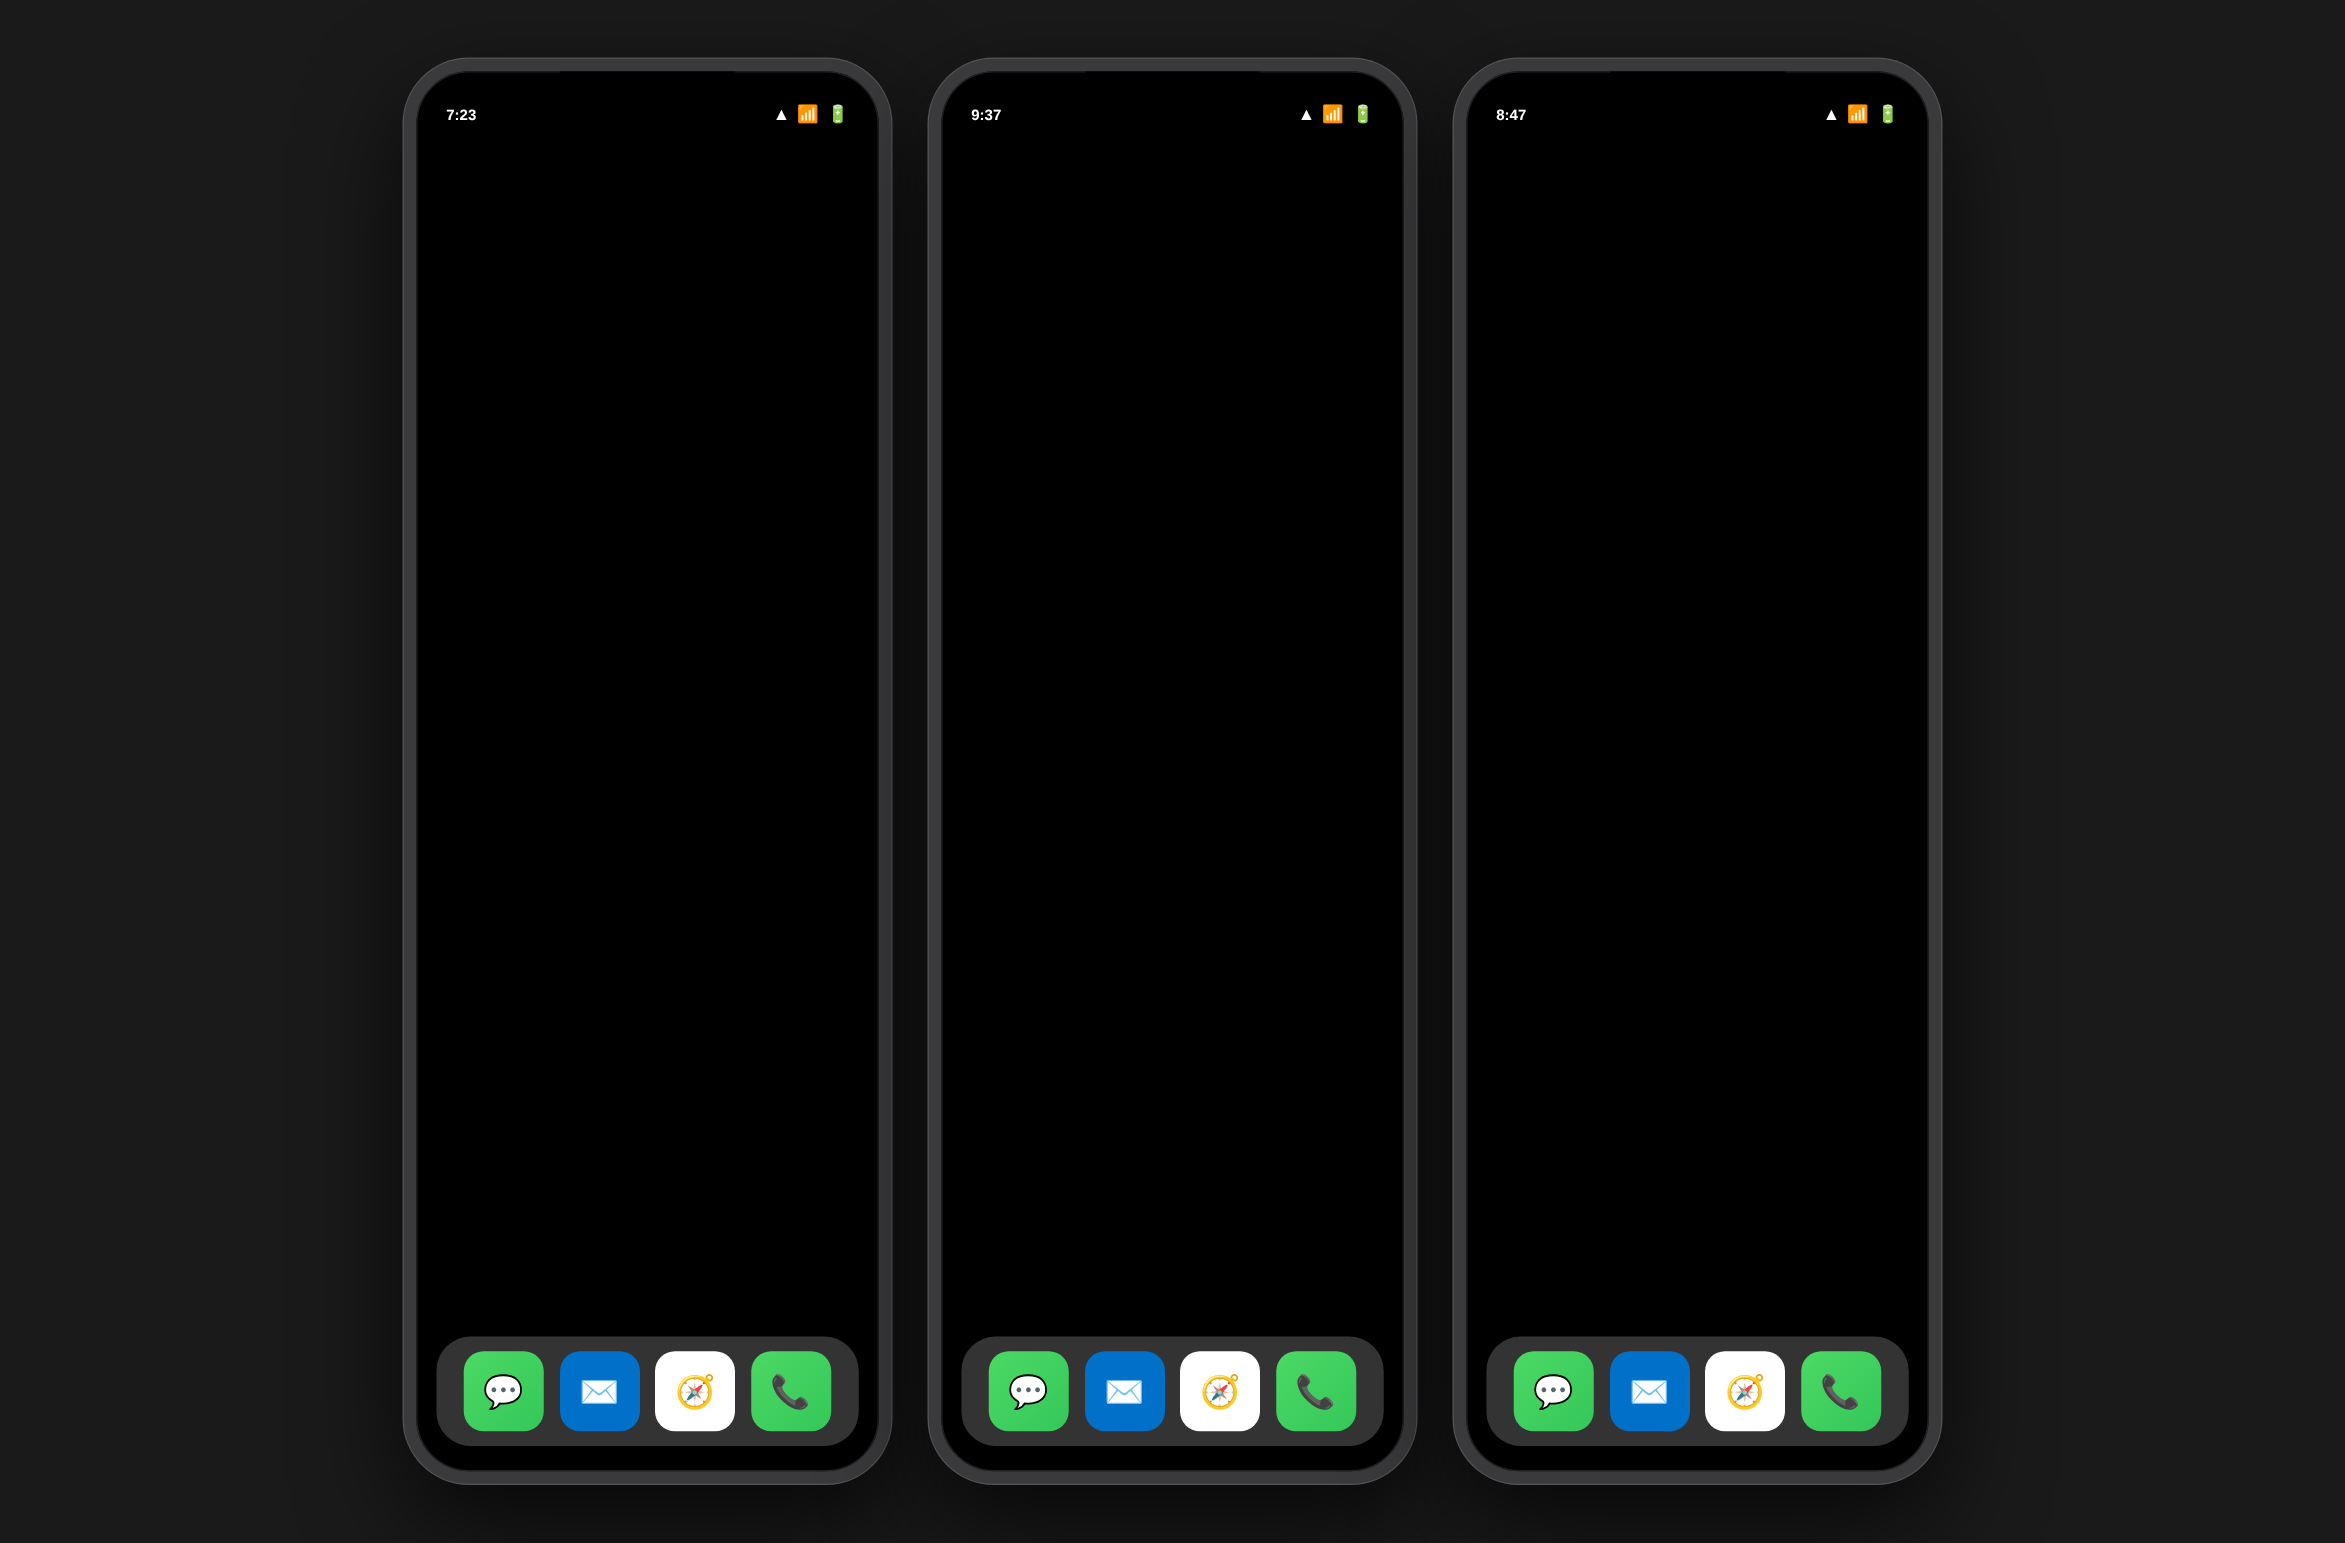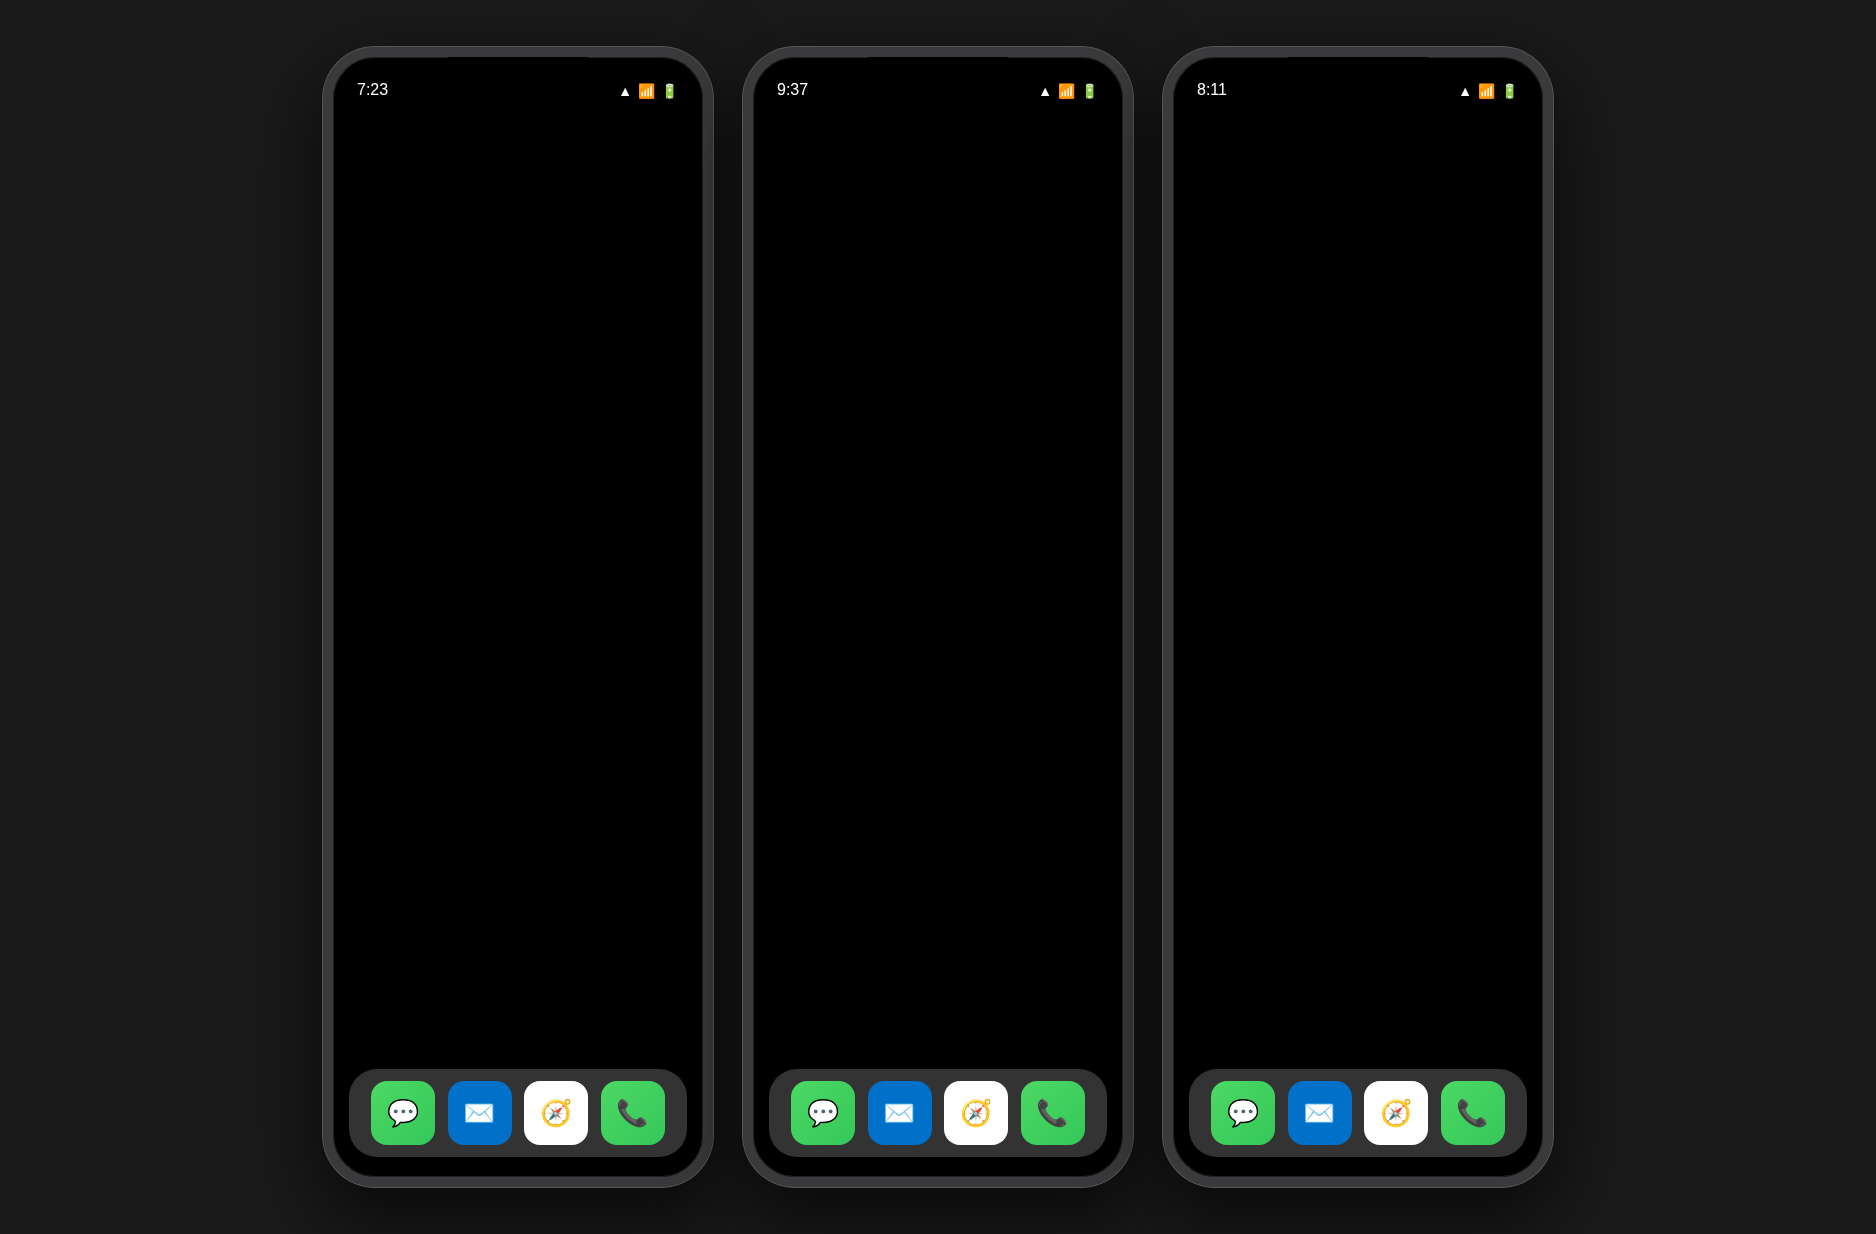--- a/index.html
+++ b/index.html
@@ -67,21 +67,21 @@
       display: flex;
       align-items: flex-end;
       justify-content: space-between;
       padding: 0 24px 6px;
       z-index: 99;
       color: white;
       font-size: 14px;
       font-weight: 600;
     }
 
-    .status-time { font-size: 16px; font-weight: 400; }
+    .status-time { font-size: 12px; font-weight: 700; }
     .status-icons { display: flex; gap: 6px; align-items: center; }
 
     
     .bg-phone1 {
       position: absolute;
       inset: 0;
       background: linear-gradient(180deg, #f5a623 0%, #e8751a 30%, #c0392b 55%, #8e44ad 75%, #2c3e8c 100%);
     }
     .bg-phone2 {
       position: absolute;
@@ -611,21 +611,21 @@
   <div class="phone-frame"></div>
 </div>
 
 <div class="phone-container">
   <div class="phone-screen">
     <div class="bg-phone3"></div>
 
     <div class="notch"></div>
 
     <div class="status-bar">
-      <span class="status-time">8:11</span>
+      <span class="status-time">8:47</span>
       <div class="status-icons">
         <span>▲</span>
         <span>📶</span>
         <span>🔋</span>
       </div>
     </div>
 
     <div style="display:flex;gap:8px;padding:56px 16px 0;">
 
       <div style="display:flex;flex-direction:column;align-items:center;">

